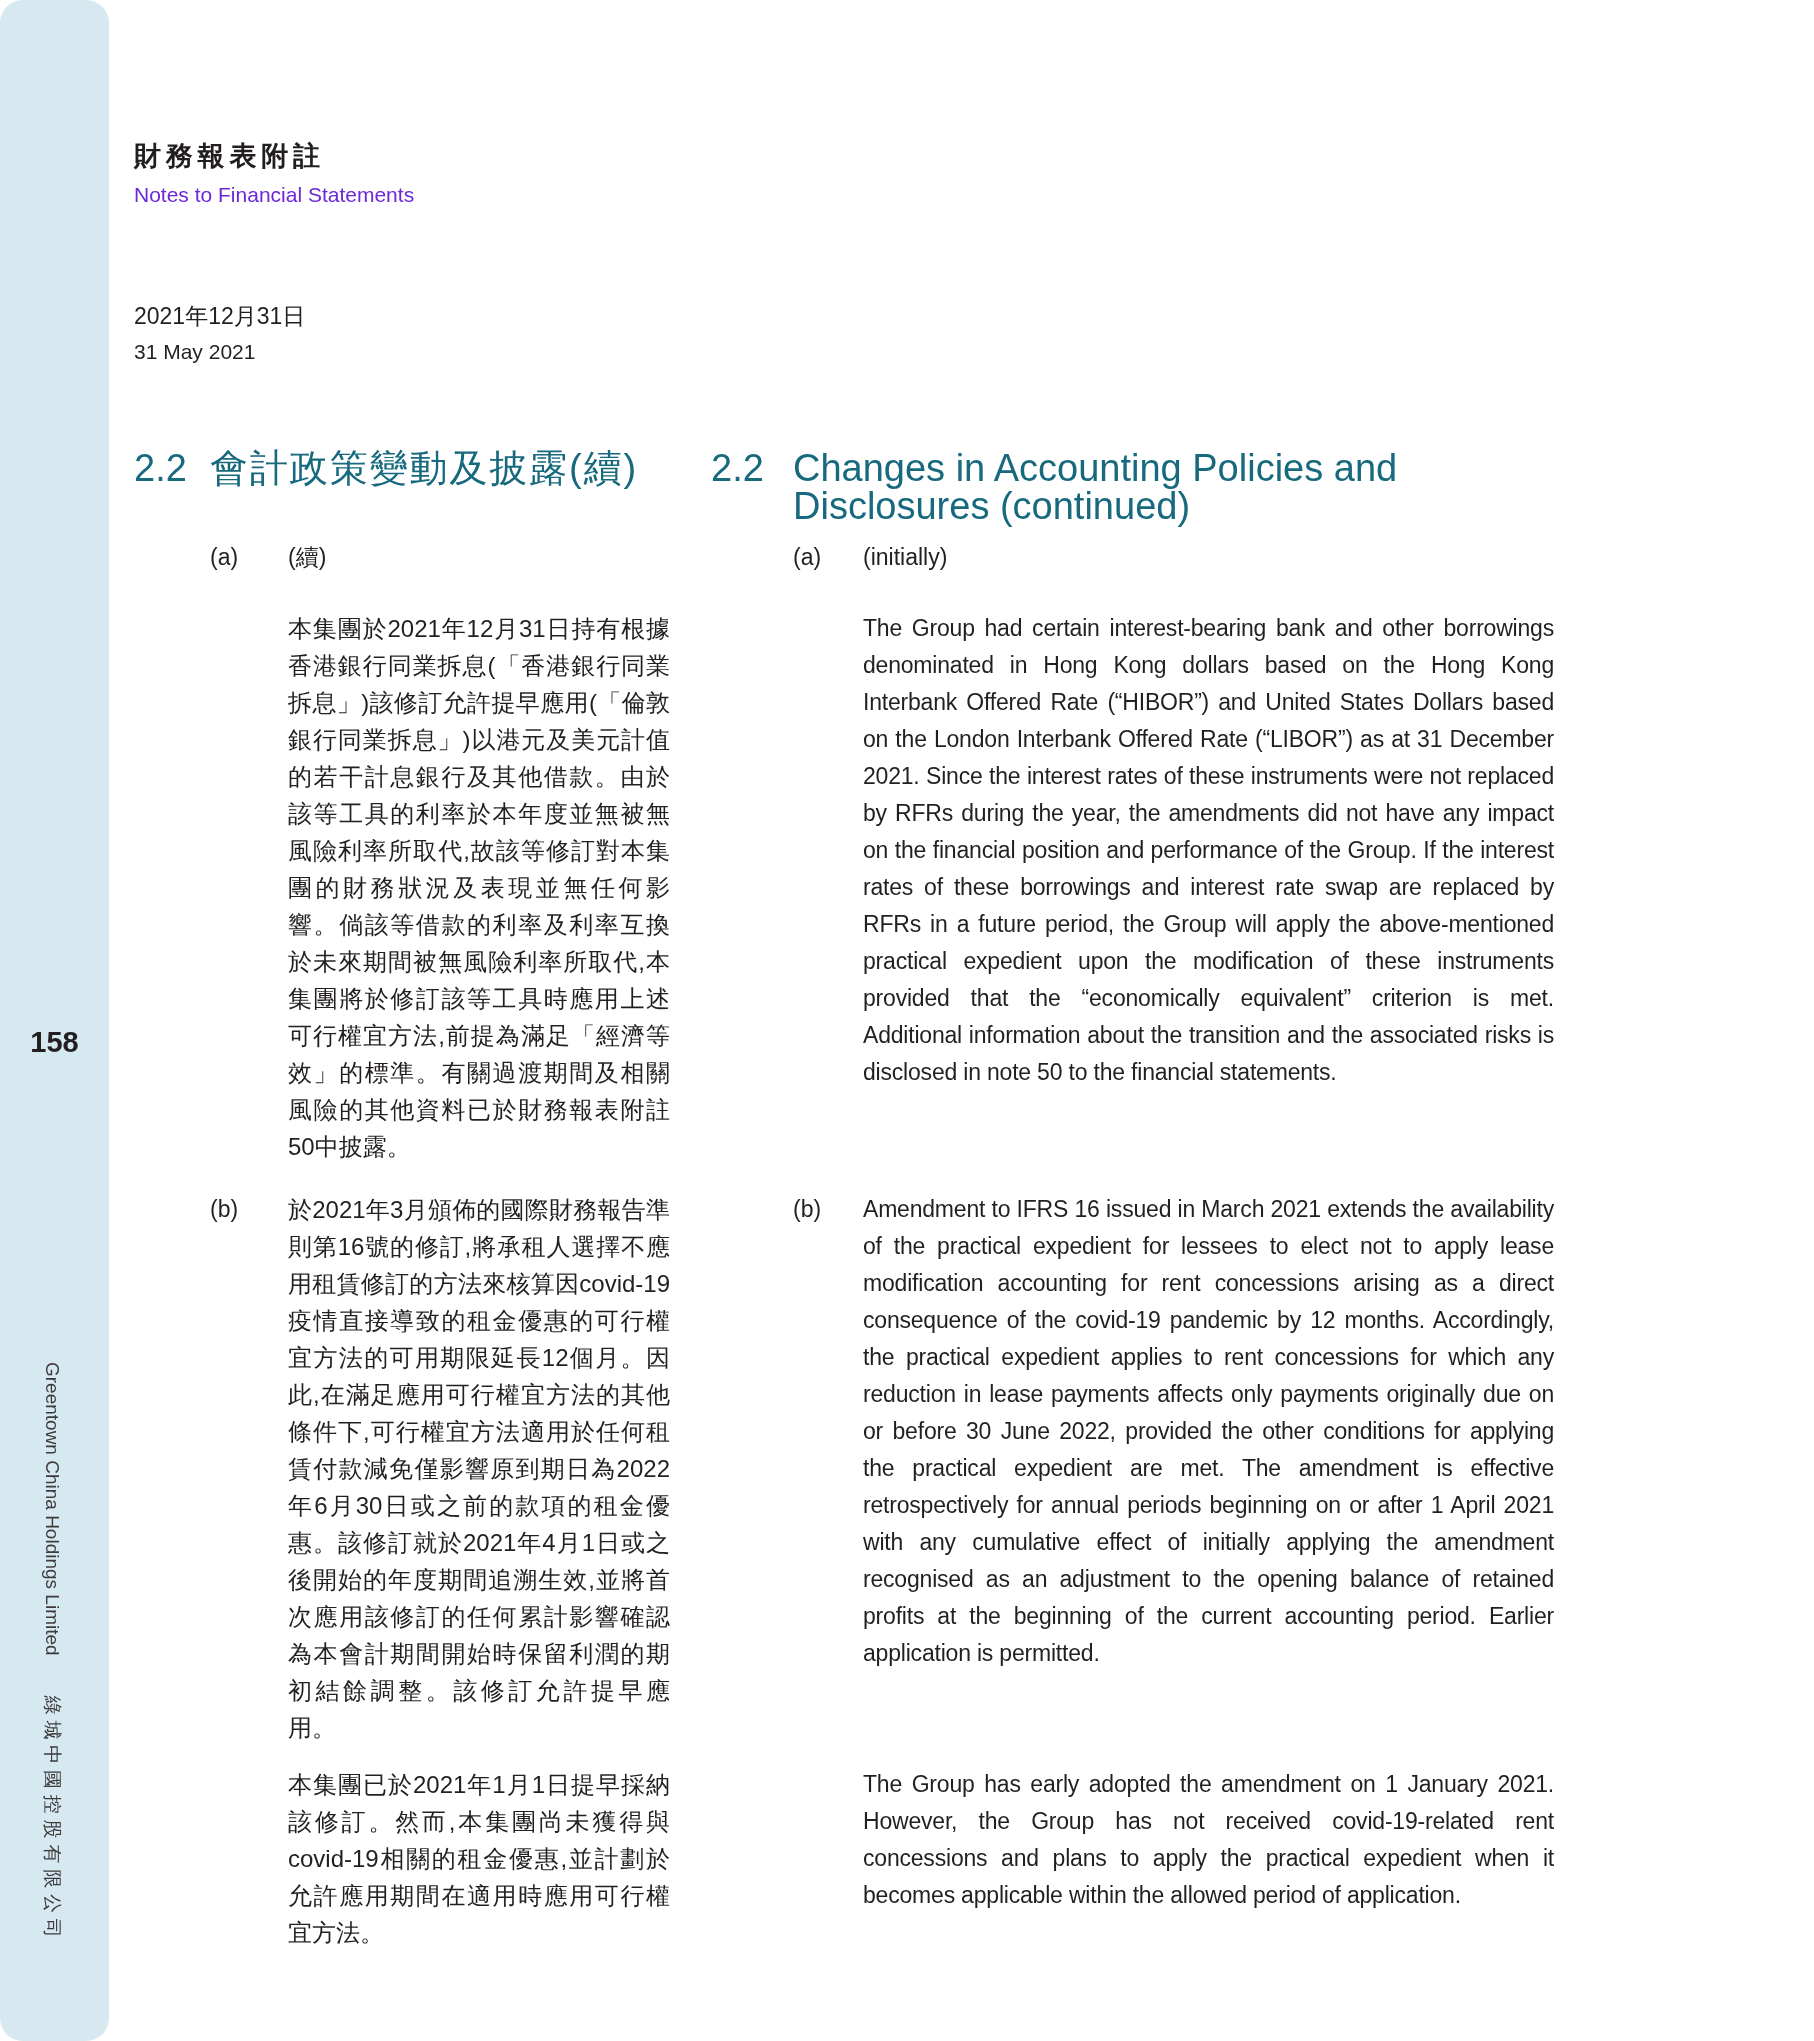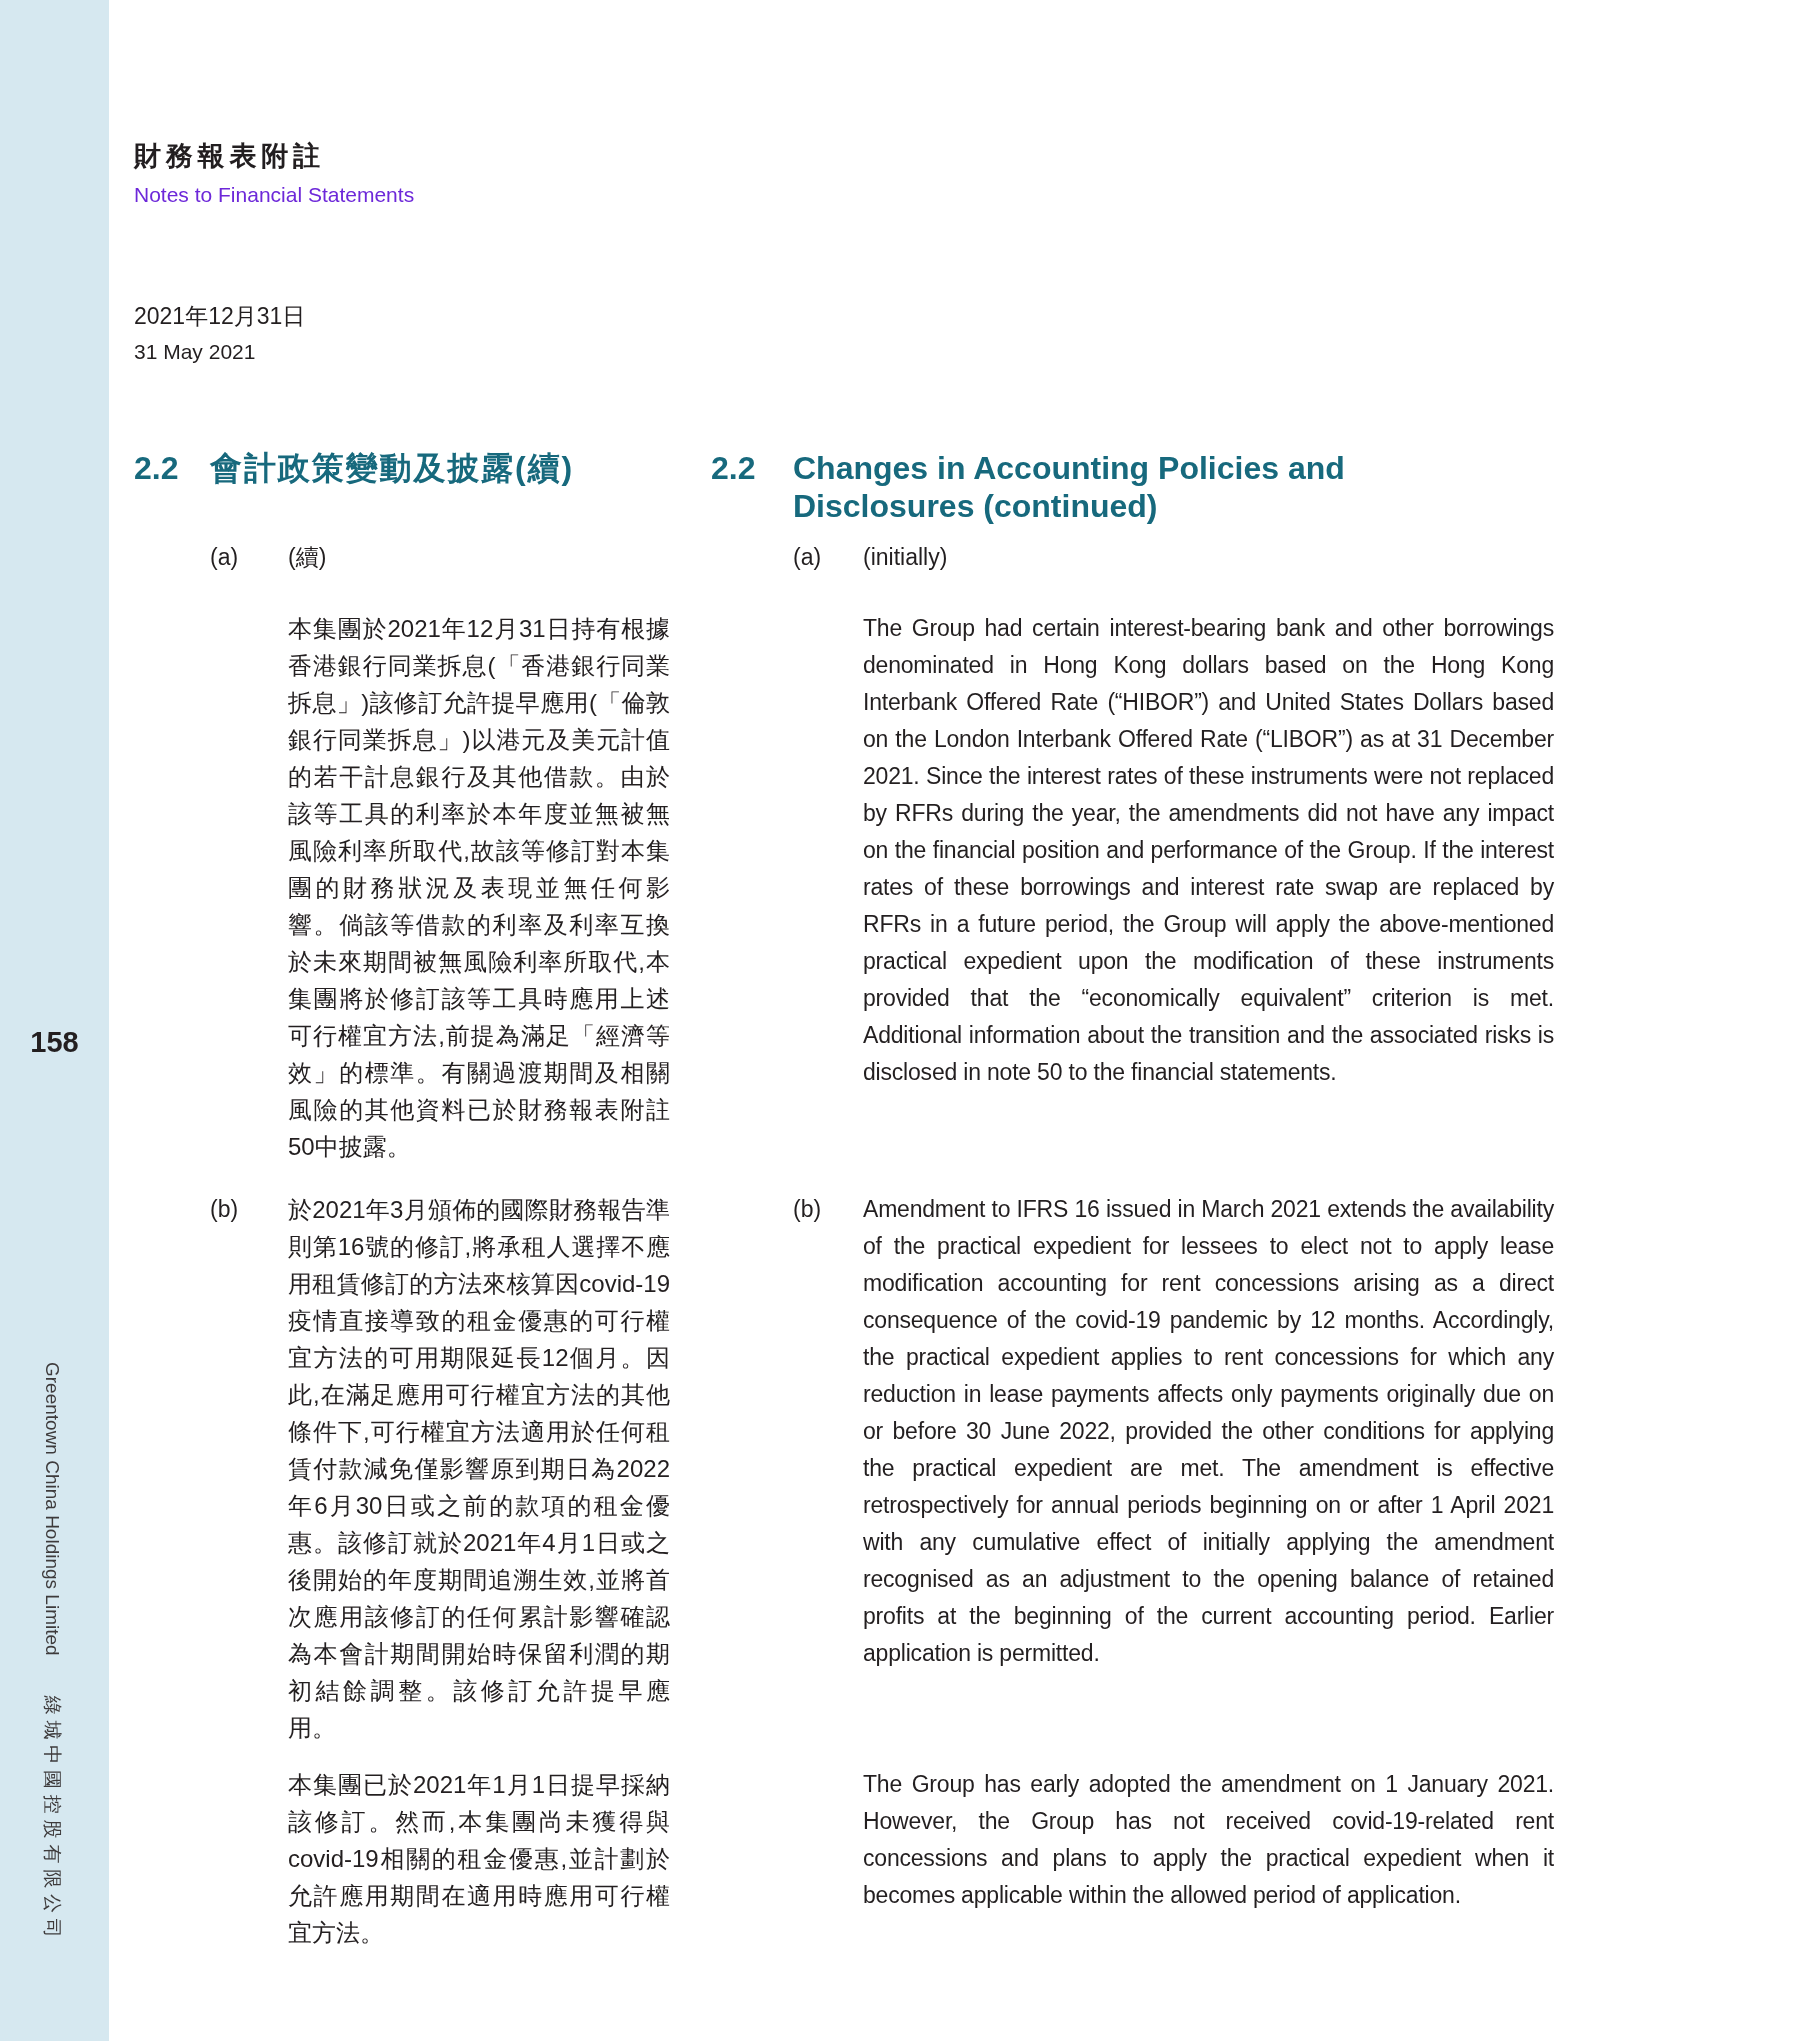--- a/index.html
+++ b/index.html
@@ -11,20 +11,21 @@
     font-family: "Liberation Sans", sans-serif;
     color: var(--body, #231f20);
     overflow: hidden;
   }
   
   .sidebar {
     position: absolute;
     left: 0; top: 0;
     width: 109px; height: 2041px;
     background: var(--sidebar, #d6e8f0);
+    border-radius: 23px;
   }
   .page-number {
     position: absolute;
     left: 0; top: 1026px;
     width: 109px;
     text-align: center;
     font-size: 29px;
     font-weight: bold;
     color: #231f20;
   }
@@ -56,23 +57,22 @@
     font-size: 21px;
     color: #6d28d9;
   }
   .date-zh { position: absolute; left: 134px; top: 301px; font-size: 23px; }
   .date-en { position: absolute; left: 134px; top: 340px; font-size: 21px; }
   
   .sec-heading {
     position: absolute;
     display: flex;
     color: var(--teal, #17697d);
-    font-size: 32px;
+    font-size: 38px;
     line-height: 38px;
-    font-weight: bold;
   }
   .sec-heading .sec-num { flex: 0 0 auto; }
   .sec-heading-zh { left: 134px; top: 449px; width: 557px; }
   .sec-heading-zh .sec-num { width: 76px; }
   .sec-heading-zh .sec-text { letter-spacing: 1.9px; }
   .sec-heading-en { left: 711px; top: 449px; width: 773px; }
   .sec-heading-en .sec-num { width: 82px; }
   .sec-heading-en .sec-text { width: 692px; }
   
   .label-row { position: absolute; display: flex; font-size: 23px; line-height: 37px; }

